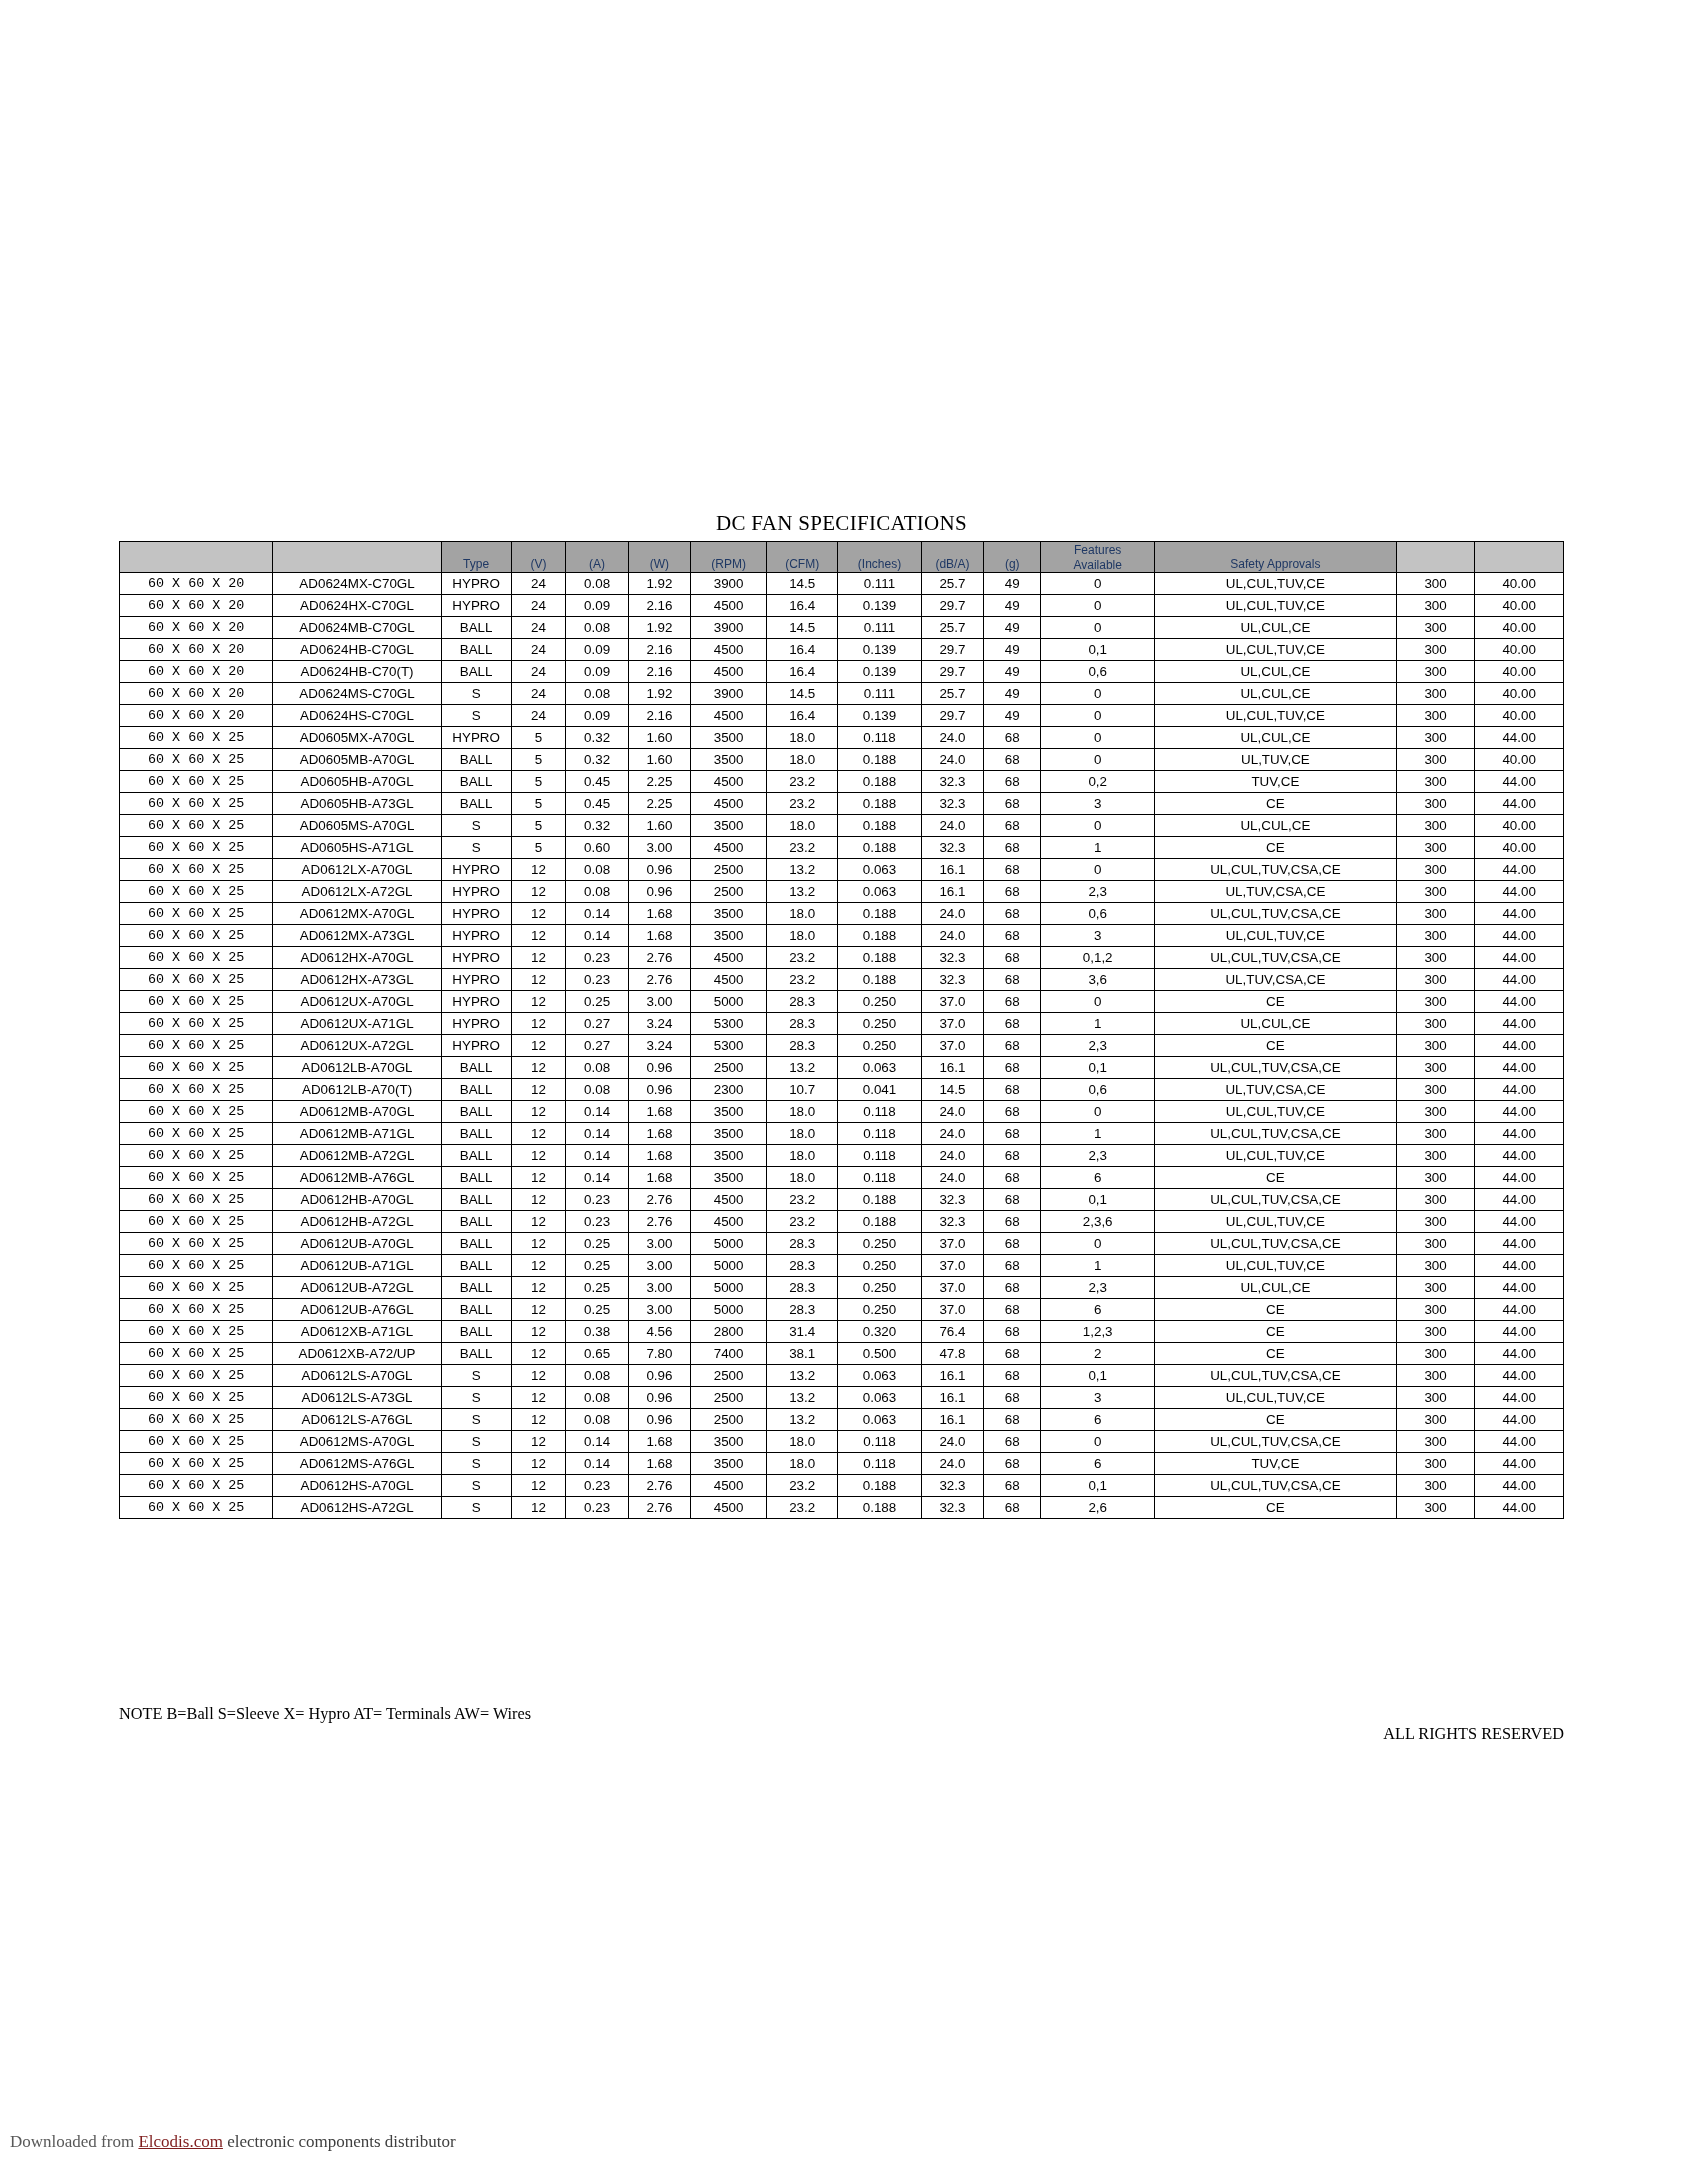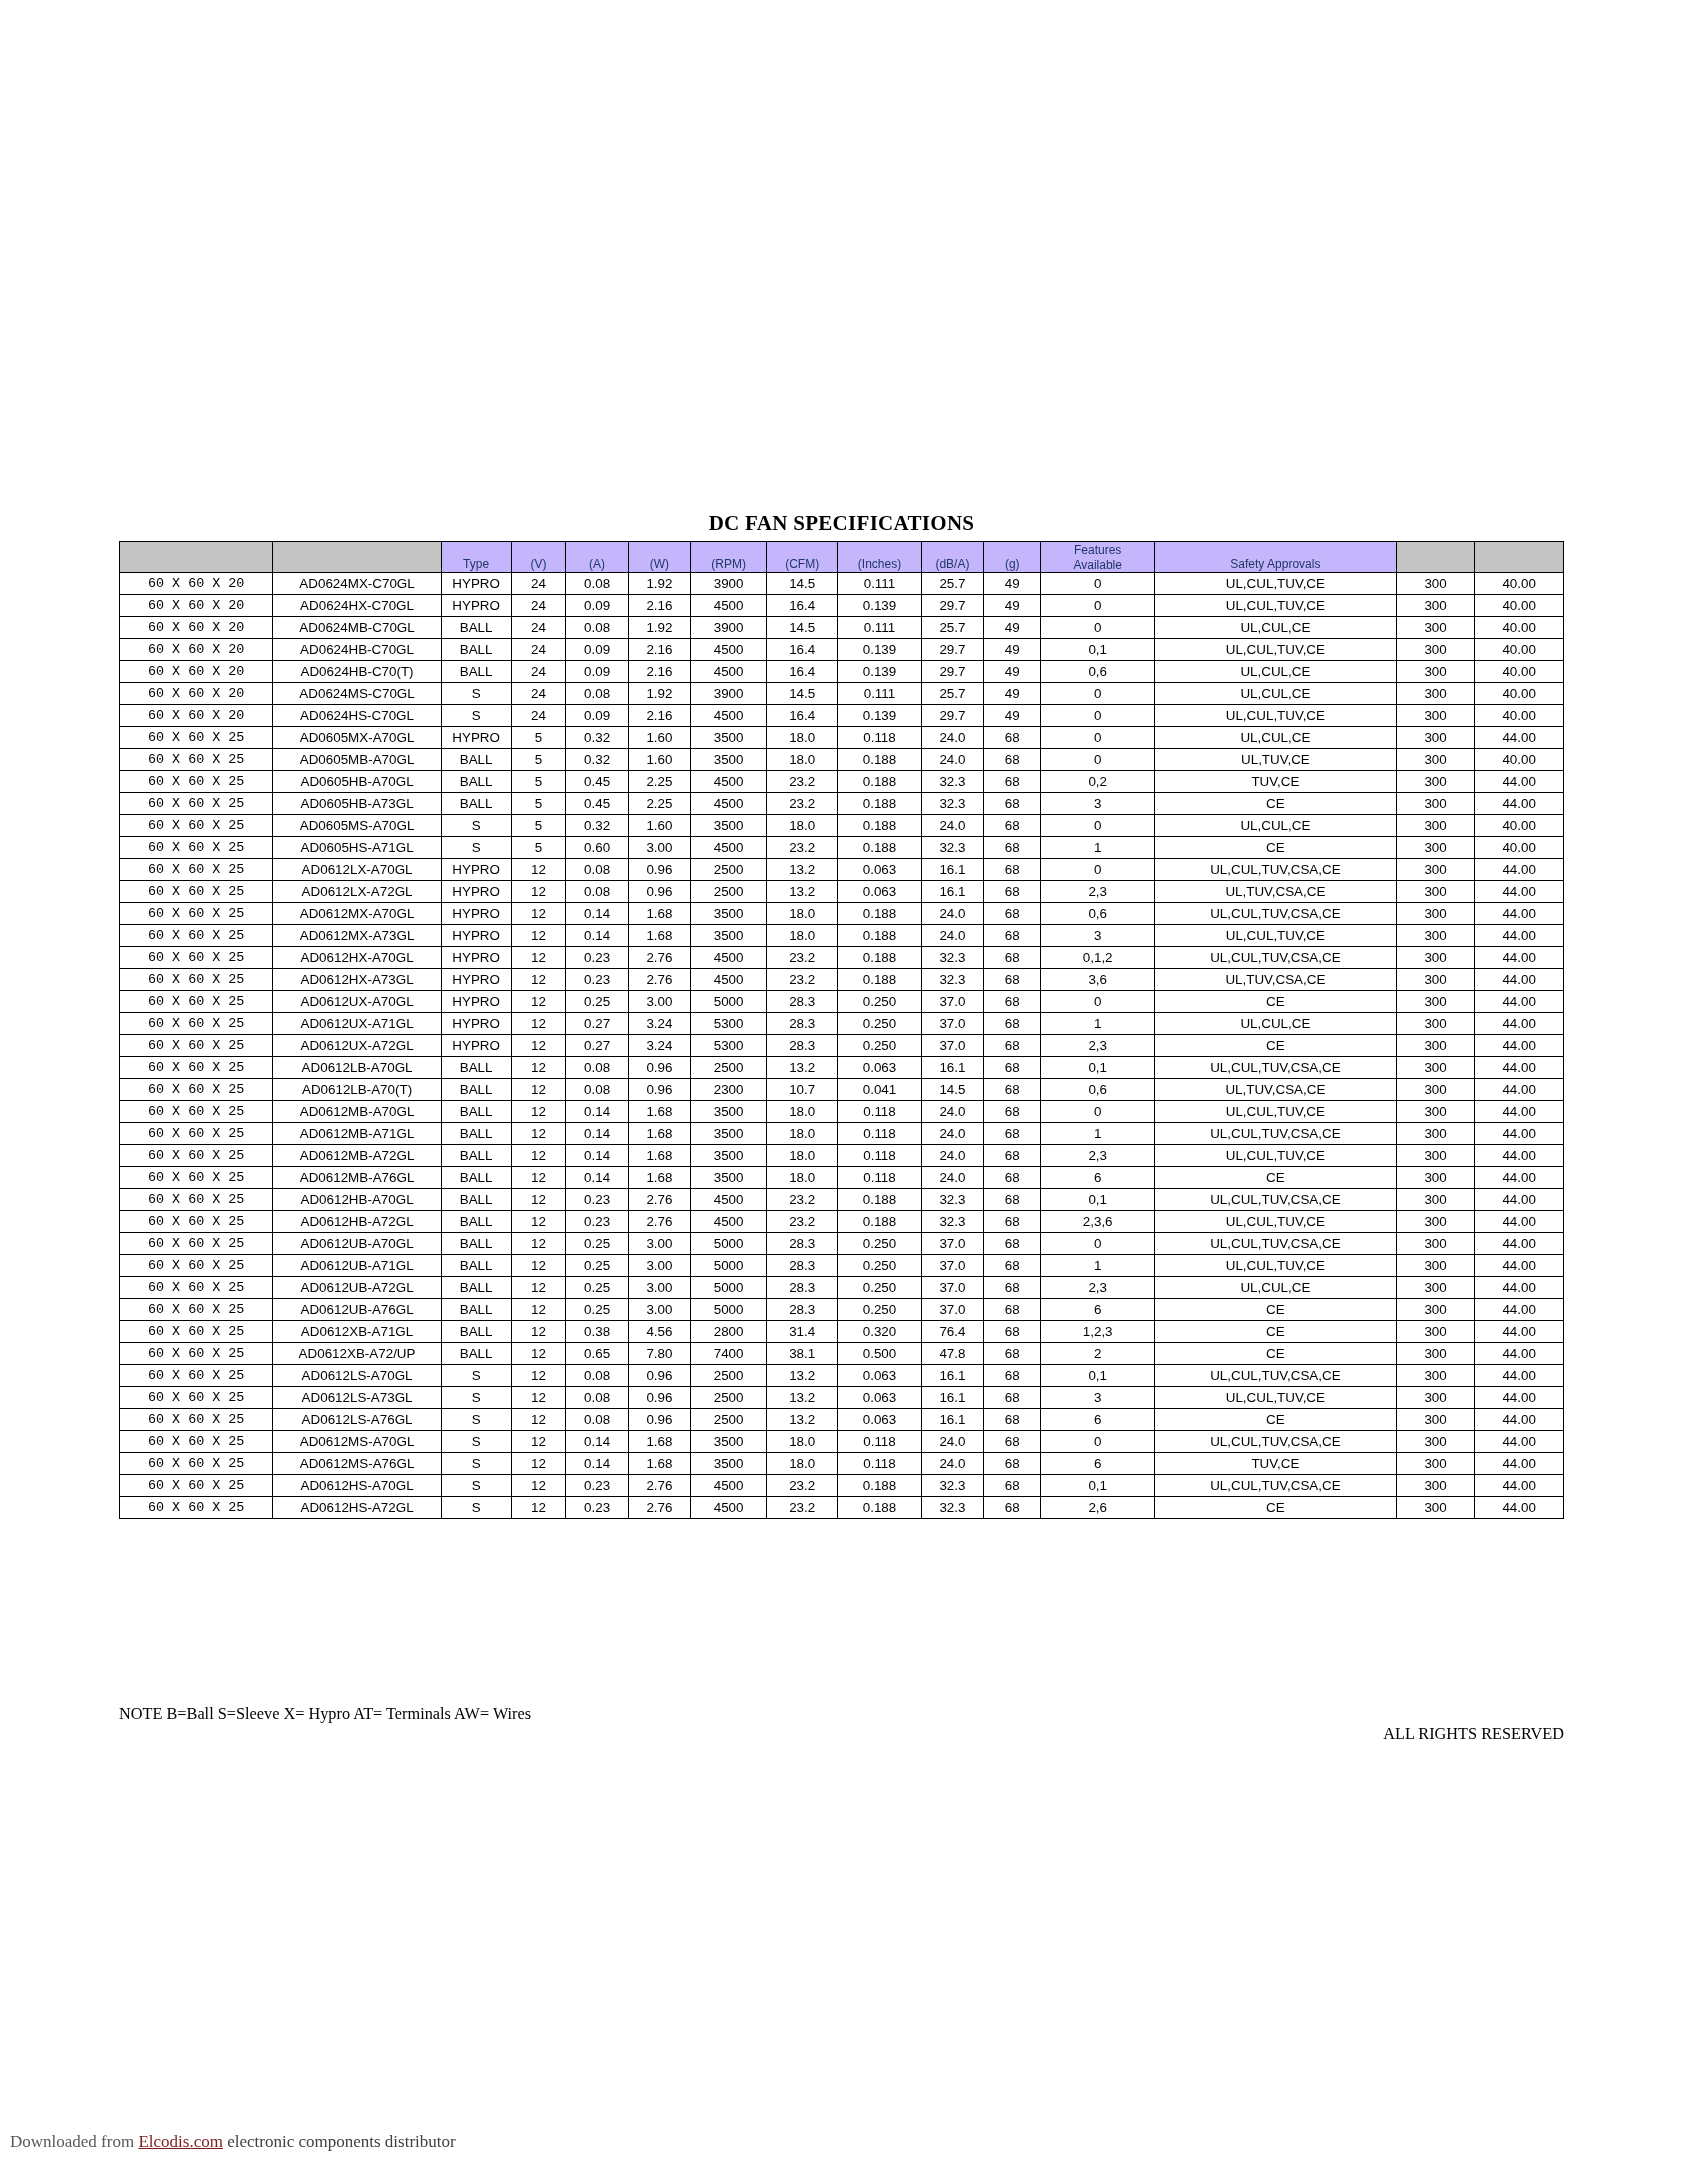--- a/index.html
+++ b/index.html
@@ -21,21 +21,21 @@
     width: 1683px;
     height: 2178px;
   }
   .doc-title {
     position: absolute;
     left: 0;
     top: 511px;
     width: 1683px;
     text-align: center;
     font-family: "Liberation Serif", serif;
-    font-weight: bold;
+    font-weight: normal;
     font-size: 21px;
     letter-spacing: 0.3px;
   }
   .table-wrap {
     position: absolute;
     left: 119px;
     top: 541px;
     width: 1445px;
   }
   table.spec {
@@ -48,21 +48,21 @@
     border: 1px solid #000;
     padding: 0;
     height: 21px;
     line-height: 21px;
     text-align: center;
     white-space: nowrap;
     overflow: hidden;
     font-weight: normal;
   }
   thead td {
-    background: #c4b5fd;
+    background: #a3a3a3;
     color: #1f3864;
     font-weight: bold;
     font-size: 12px;
     vertical-align: bottom;
   }
   thead tr.hdr-top td {
     height: 30px;
     line-height: 15px;
   }
   thead tr.hdr-top td.blank {

